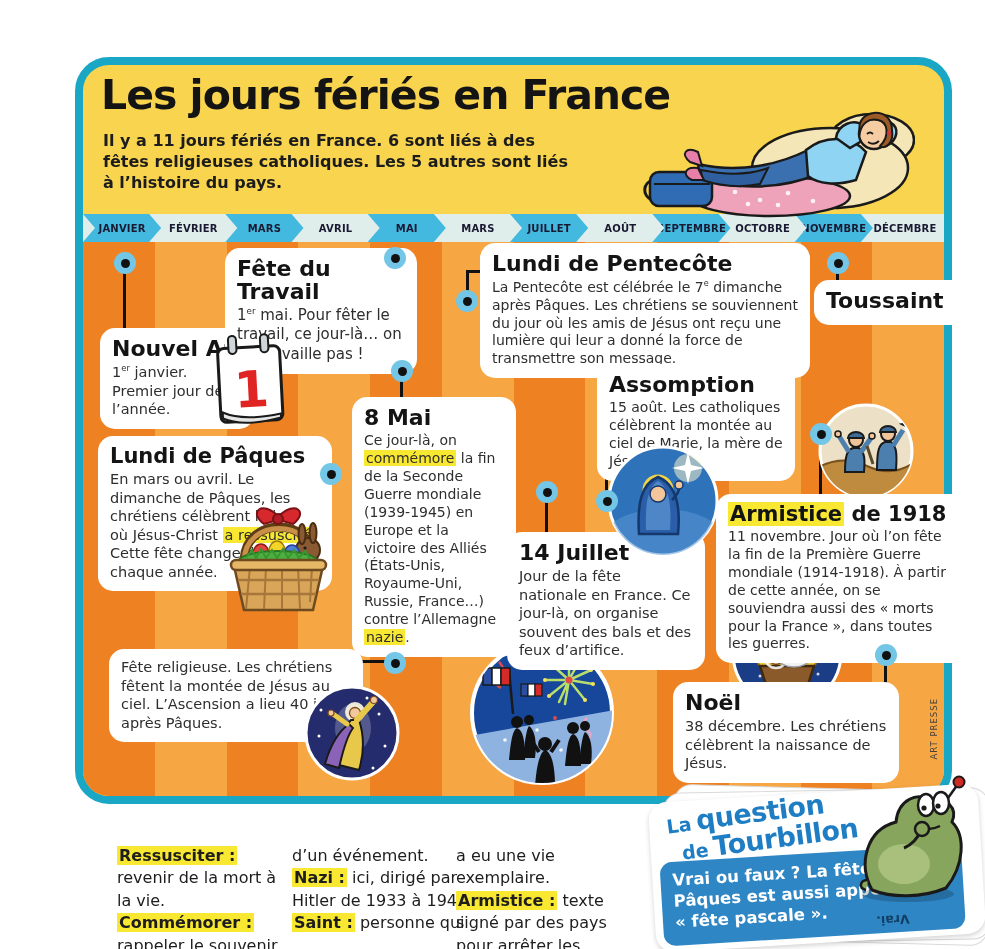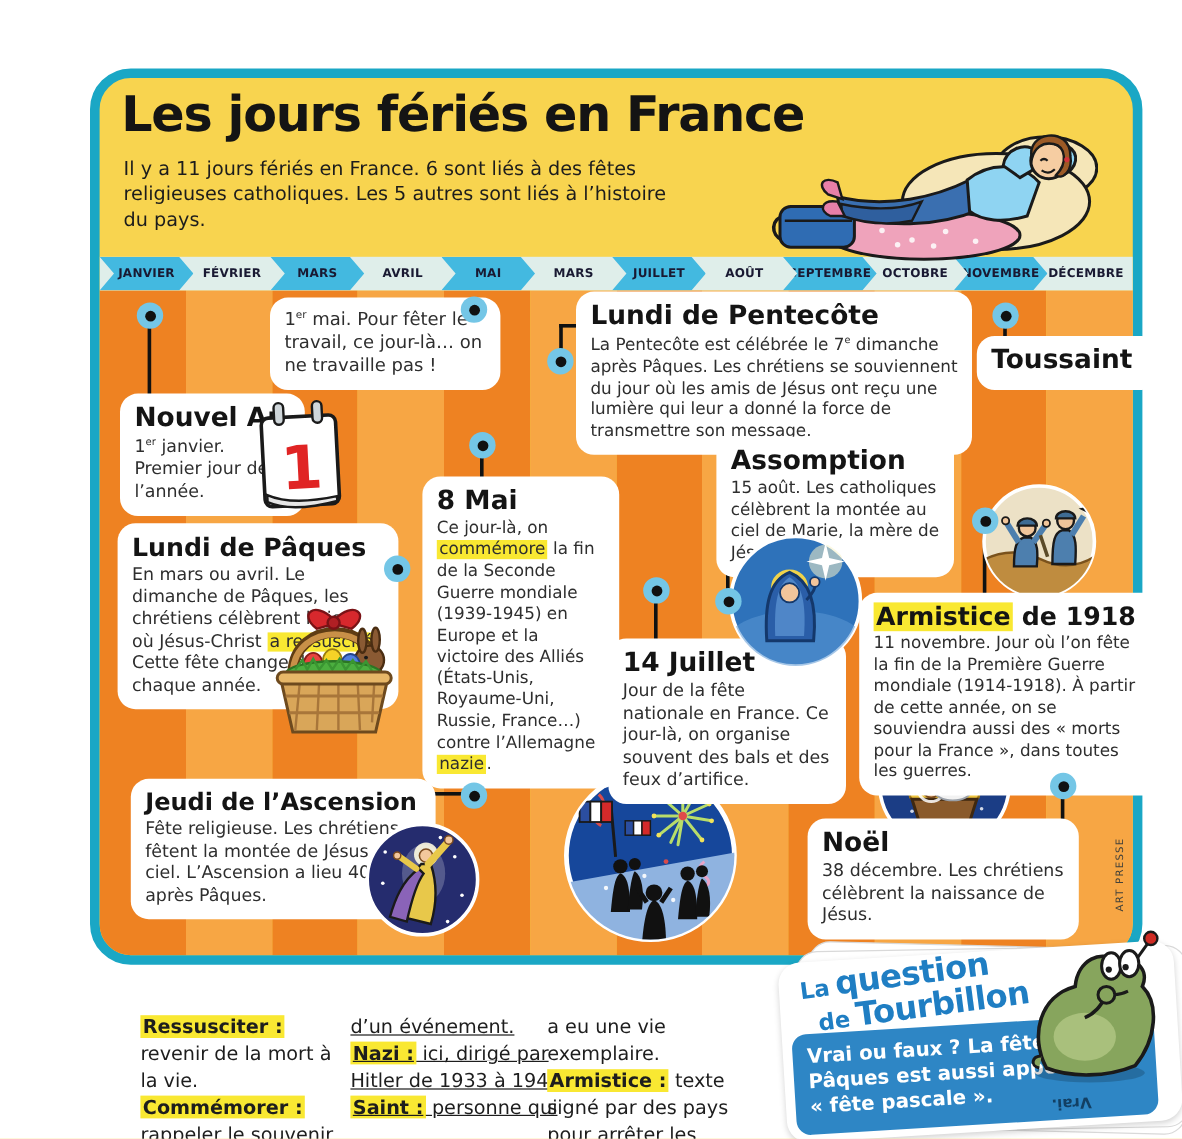--- a/index.html
+++ b/index.html
@@ -12,21 +12,21 @@
   .panel{
     position:absolute;left:75px;top:57px;width:861px;height:731px;
     background:#f8d44f;border:8px solid #1aa7c5;border-radius:34px;overflow:hidden;
   }
   .main-title{
     position:absolute;left:18px;top:6px;margin:0;
     font-size:41px;font-weight:bold;letter-spacing:-1px;color:#141414;
   }
   .intro{
     position:absolute;left:20px;top:66px;width:465px;margin:0;
-    font-size:16px;font-weight:normal;color:#1c1c1c;line-height:1.3;
+    font-size:16px;font-weight:bold;color:#1c1c1c;line-height:1.3;
   }
   .month-bar{
     position:absolute;left:0;right:0;top:149px;height:28px;
     background:#dfeeea;display:flex;z-index:2;
   }
   .month{flex:1 1 0;min-width:0;position:relative;display:flex;align-items:center;justify-content:center;}
   .month.blue{
     background:#43b9e0;margin:0 -7px;z-index:1;
     clip-path:polygon(0 0, calc(100% - 12px) 0, 100% 50%, calc(100% - 12px) 100%, 0 100%, 12px 50%);
   }
@@ -52,21 +52,21 @@
   .illo{position:absolute;z-index:4;}
   .illo.front{z-index:6;}
   .credit{
     position:absolute;left:929px;top:698px;z-index:8;
     writing-mode:vertical-rl;transform:rotate(180deg);
     font-size:8.5px;letter-spacing:1px;color:#44423a;
   }
   
   .gloss{position:absolute;top:845px;font-size:16px;line-height:1.4;color:#1d1d1d;z-index:2;}
   .gloss.c1{left:117px;width:178px;}
-  .gloss.c2{left:292px;width:182px;text-decoration:underline;}
+  .gloss.c2{left:292px;width:182px;}
   .gloss.c3{left:456px;width:185px;}
   
   .qlayer{position:absolute;background:#fff;border:1.5px solid #d9d9d9;border-radius:18px;z-index:9;}
   .qcard{
     position:absolute;left:652px;top:793px;width:330px;height:150px;z-index:10;
     background:#fff;border-radius:18px;transform:rotate(-3.5deg);
     box-shadow:0 2px 5px rgba(0,0,0,.18);
   }
   .qhead{position:absolute;left:18px;top:2px;transform:rotate(-4deg);color:#1f7ec3;line-height:1;}
   .qhead .sm{font-size:19px;font-weight:bold;}
@@ -220,20 +220,21 @@
       </div>
     <div class="dot" style="left:384px;top:652px">
         <i></i>
       </div>
 
     <div class="card" style="left:100px;top:328px;width:130px">
       <h3>Nouvel An</h3>
       <p><span>1</span><span class="sup">er</span><span> janvier. Premier jour de l’année.</span></p>
     </div>
     <div class="card" style="left:225px;top:248px;width:168px">
+      <h3>Fête du Travail</h3>
       <p style="font-size:15px"><span>1</span><span class="sup">er</span><span> mai. Pour fêter le travail, ce jour-là… on ne travaille pas !</span></p>
     </div>
     <div class="card" style="left:480px;top:243px;width:306px">
       <h3>Lundi de Pentecôte</h3>
       <p style="font-size:14px"><span>La Pentecôte est célébrée le 7</span><span class="sup">e</span><span> dimanche après Pâques. Les chrétiens se souviennent du jour où les amis de Jésus ont reçu une lumière qui leur a donné la force de transmettre son message.</span></p>
     </div>
     <div class="card" style="left:814px;top:280px;width:128px">
       <h3>Toussaint</h3>
     </div>
     <div class="card" style="left:352px;top:397px;width:140px">
@@ -250,21 +251,20 @@
     </div>
     <div class="card" style="left:716px;top:494px;width:228px">
       <h3 style="font-size:21px"><span class="hl">Armistice</span><span> de 1918</span></h3>
       <p style="font-size:14px"><span>11 novembre. Jour où l’on fête la fin de la Première Guerre mondiale (1914-1918). À partir de cette année, on se souviendra aussi des « morts pour la France », dans toutes les guerres.</span></p>
     </div>
     <div class="card" style="left:507px;top:532px;width:174px">
       <h3>14 Juillet</h3>
       <p><span>Jour de la fête nationale en France. Ce jour-là, on organise souvent des bals et des feux d’artifice.</span></p>
     </div>
     <div class="card" style="left:109px;top:649px;width:230px">
-      <h3 style="font-size:20px">Jeudi de l’Ascension</h3>
       <p><span>Fête religieuse. Les chrétiens fêtent la montée de Jésus au ciel. L’Ascension a lieu 40 jours après Pâques.</span></p>
     </div>
     <div class="card" style="left:673px;top:682px;width:202px">
       <h3>Noël</h3>
       <p><span>38 décembre. Les chrétiens célèbrent la naissance de Jésus.</span></p>
     </div>
 
     <svg class="illo front" style="left:212px;top:331px;width:78px;height:96px" viewBox="0 0 78 96">
       <g transform="rotate(-3 39 48)">
         <rect x="7" y="16" width="62" height="74" rx="6" fill="#ffffff" stroke="#1a1a1a" stroke-width="3"></rect>

